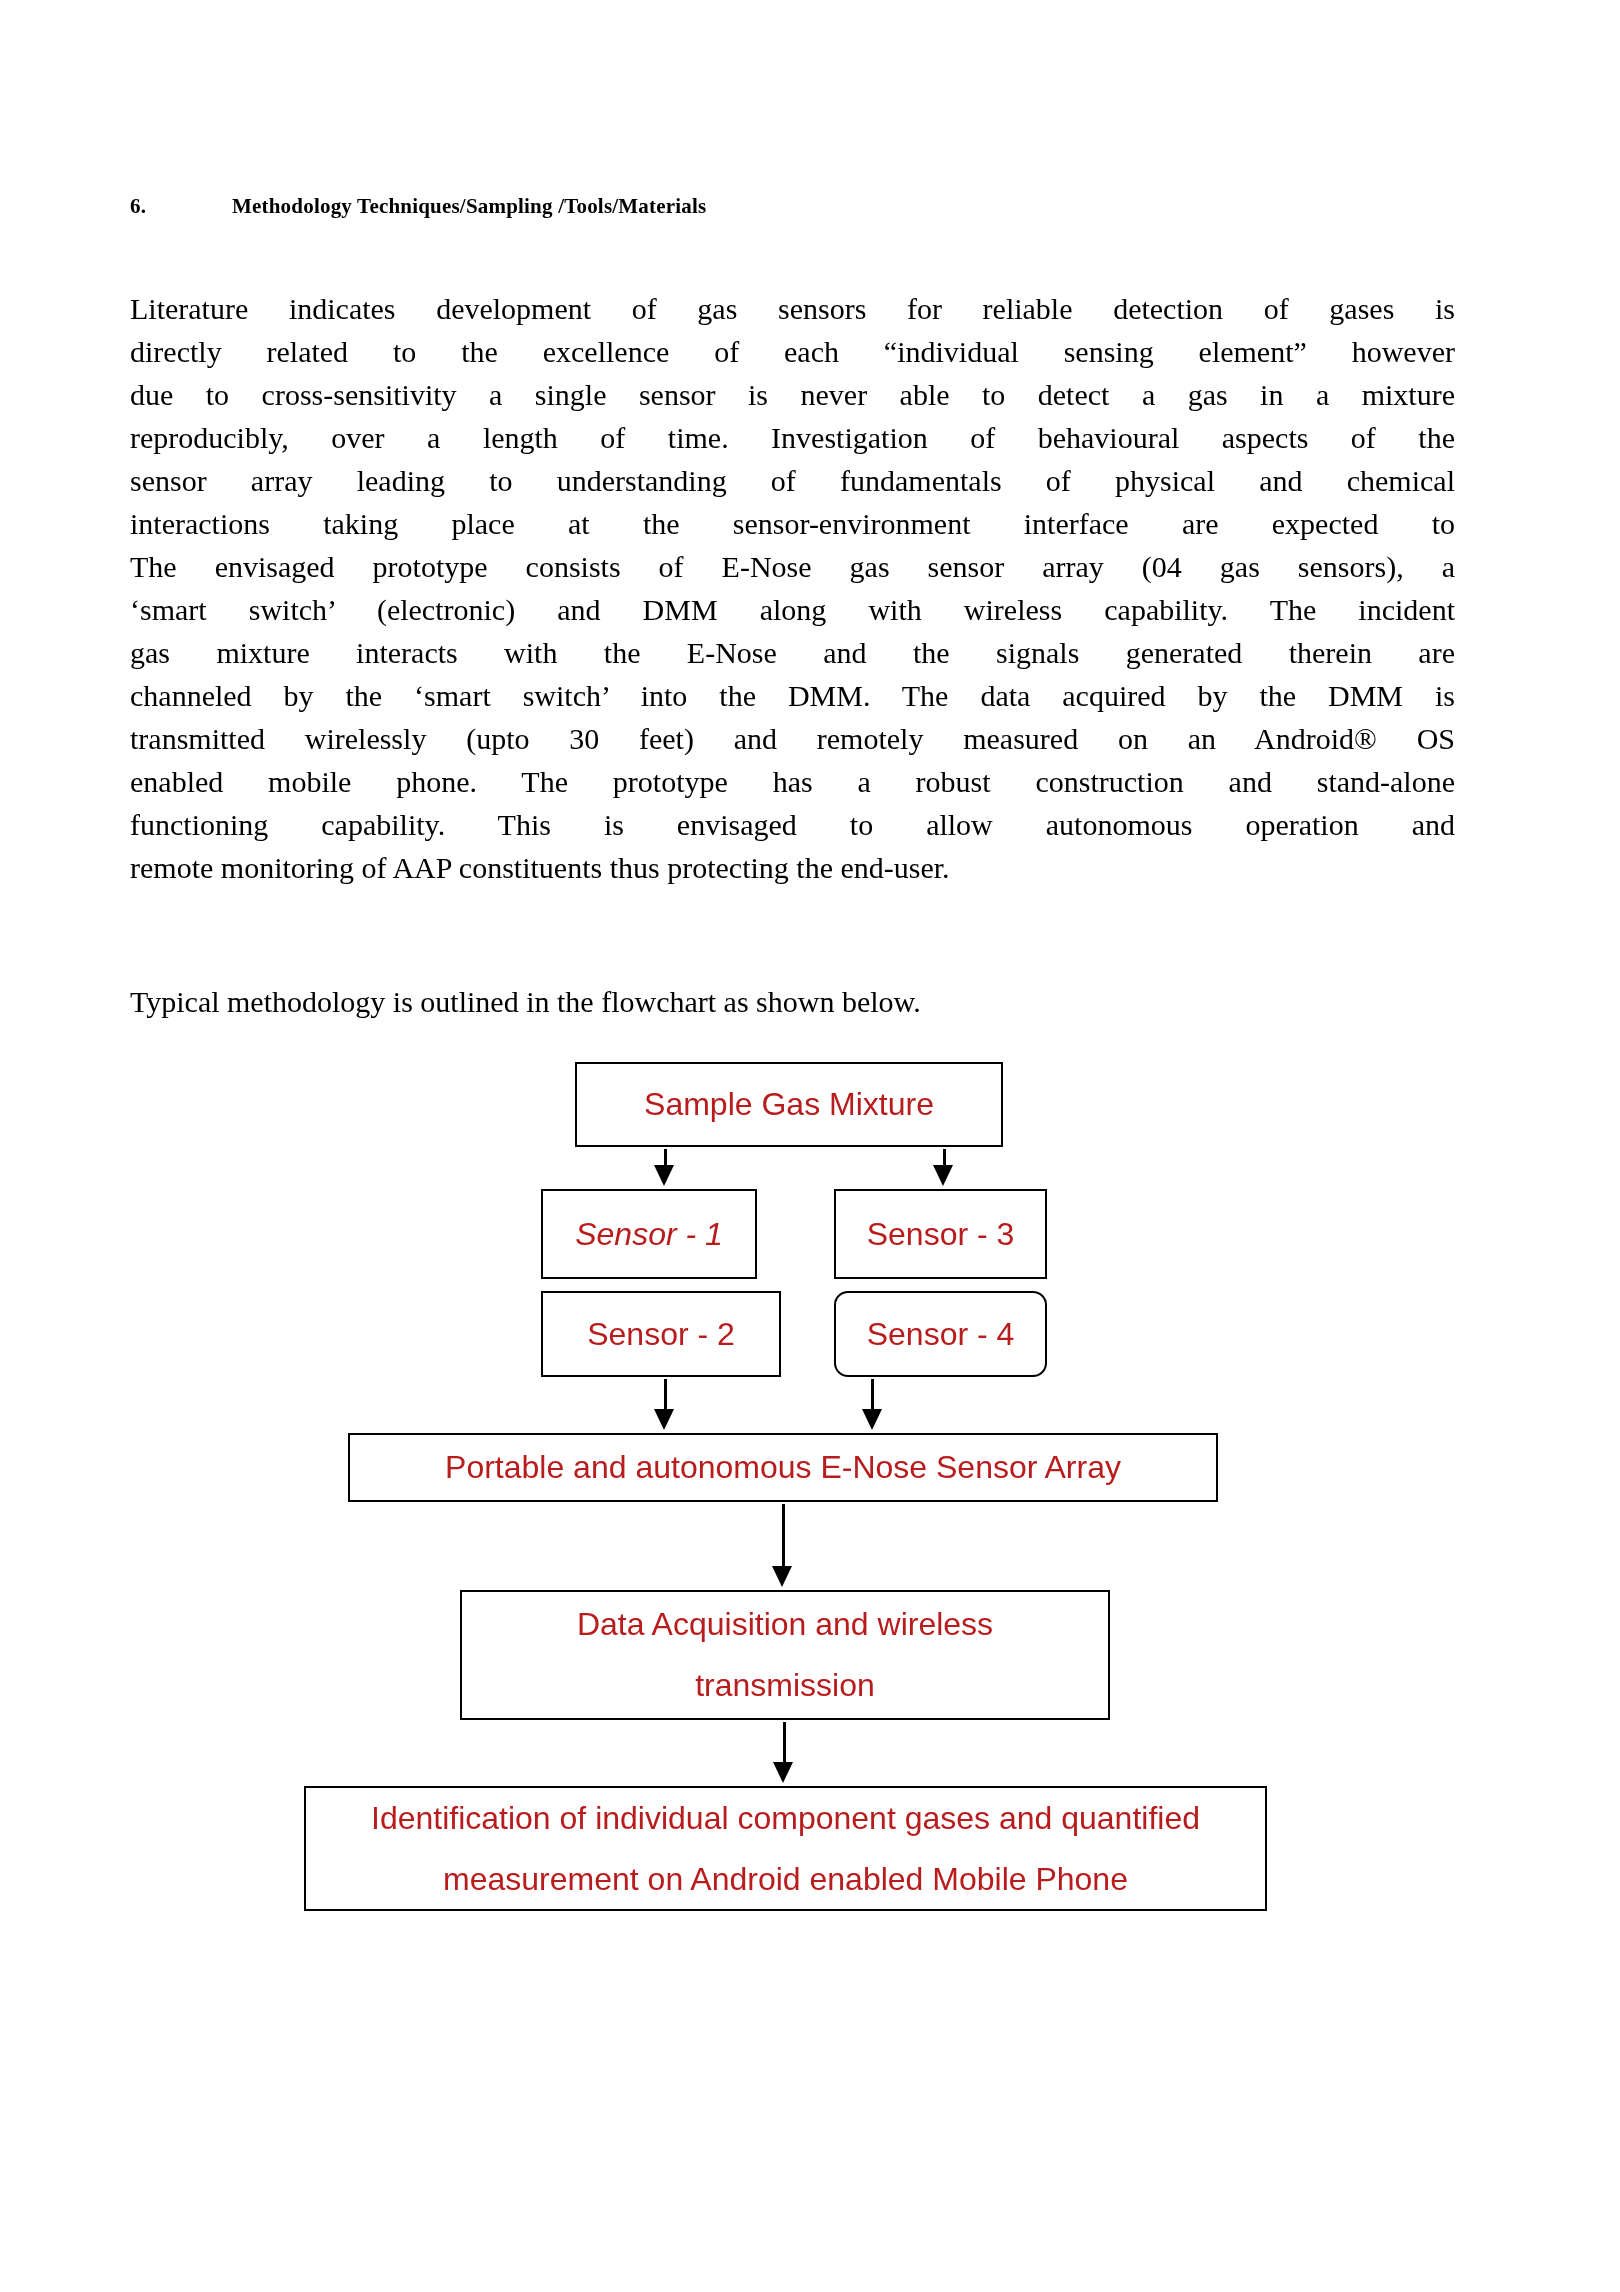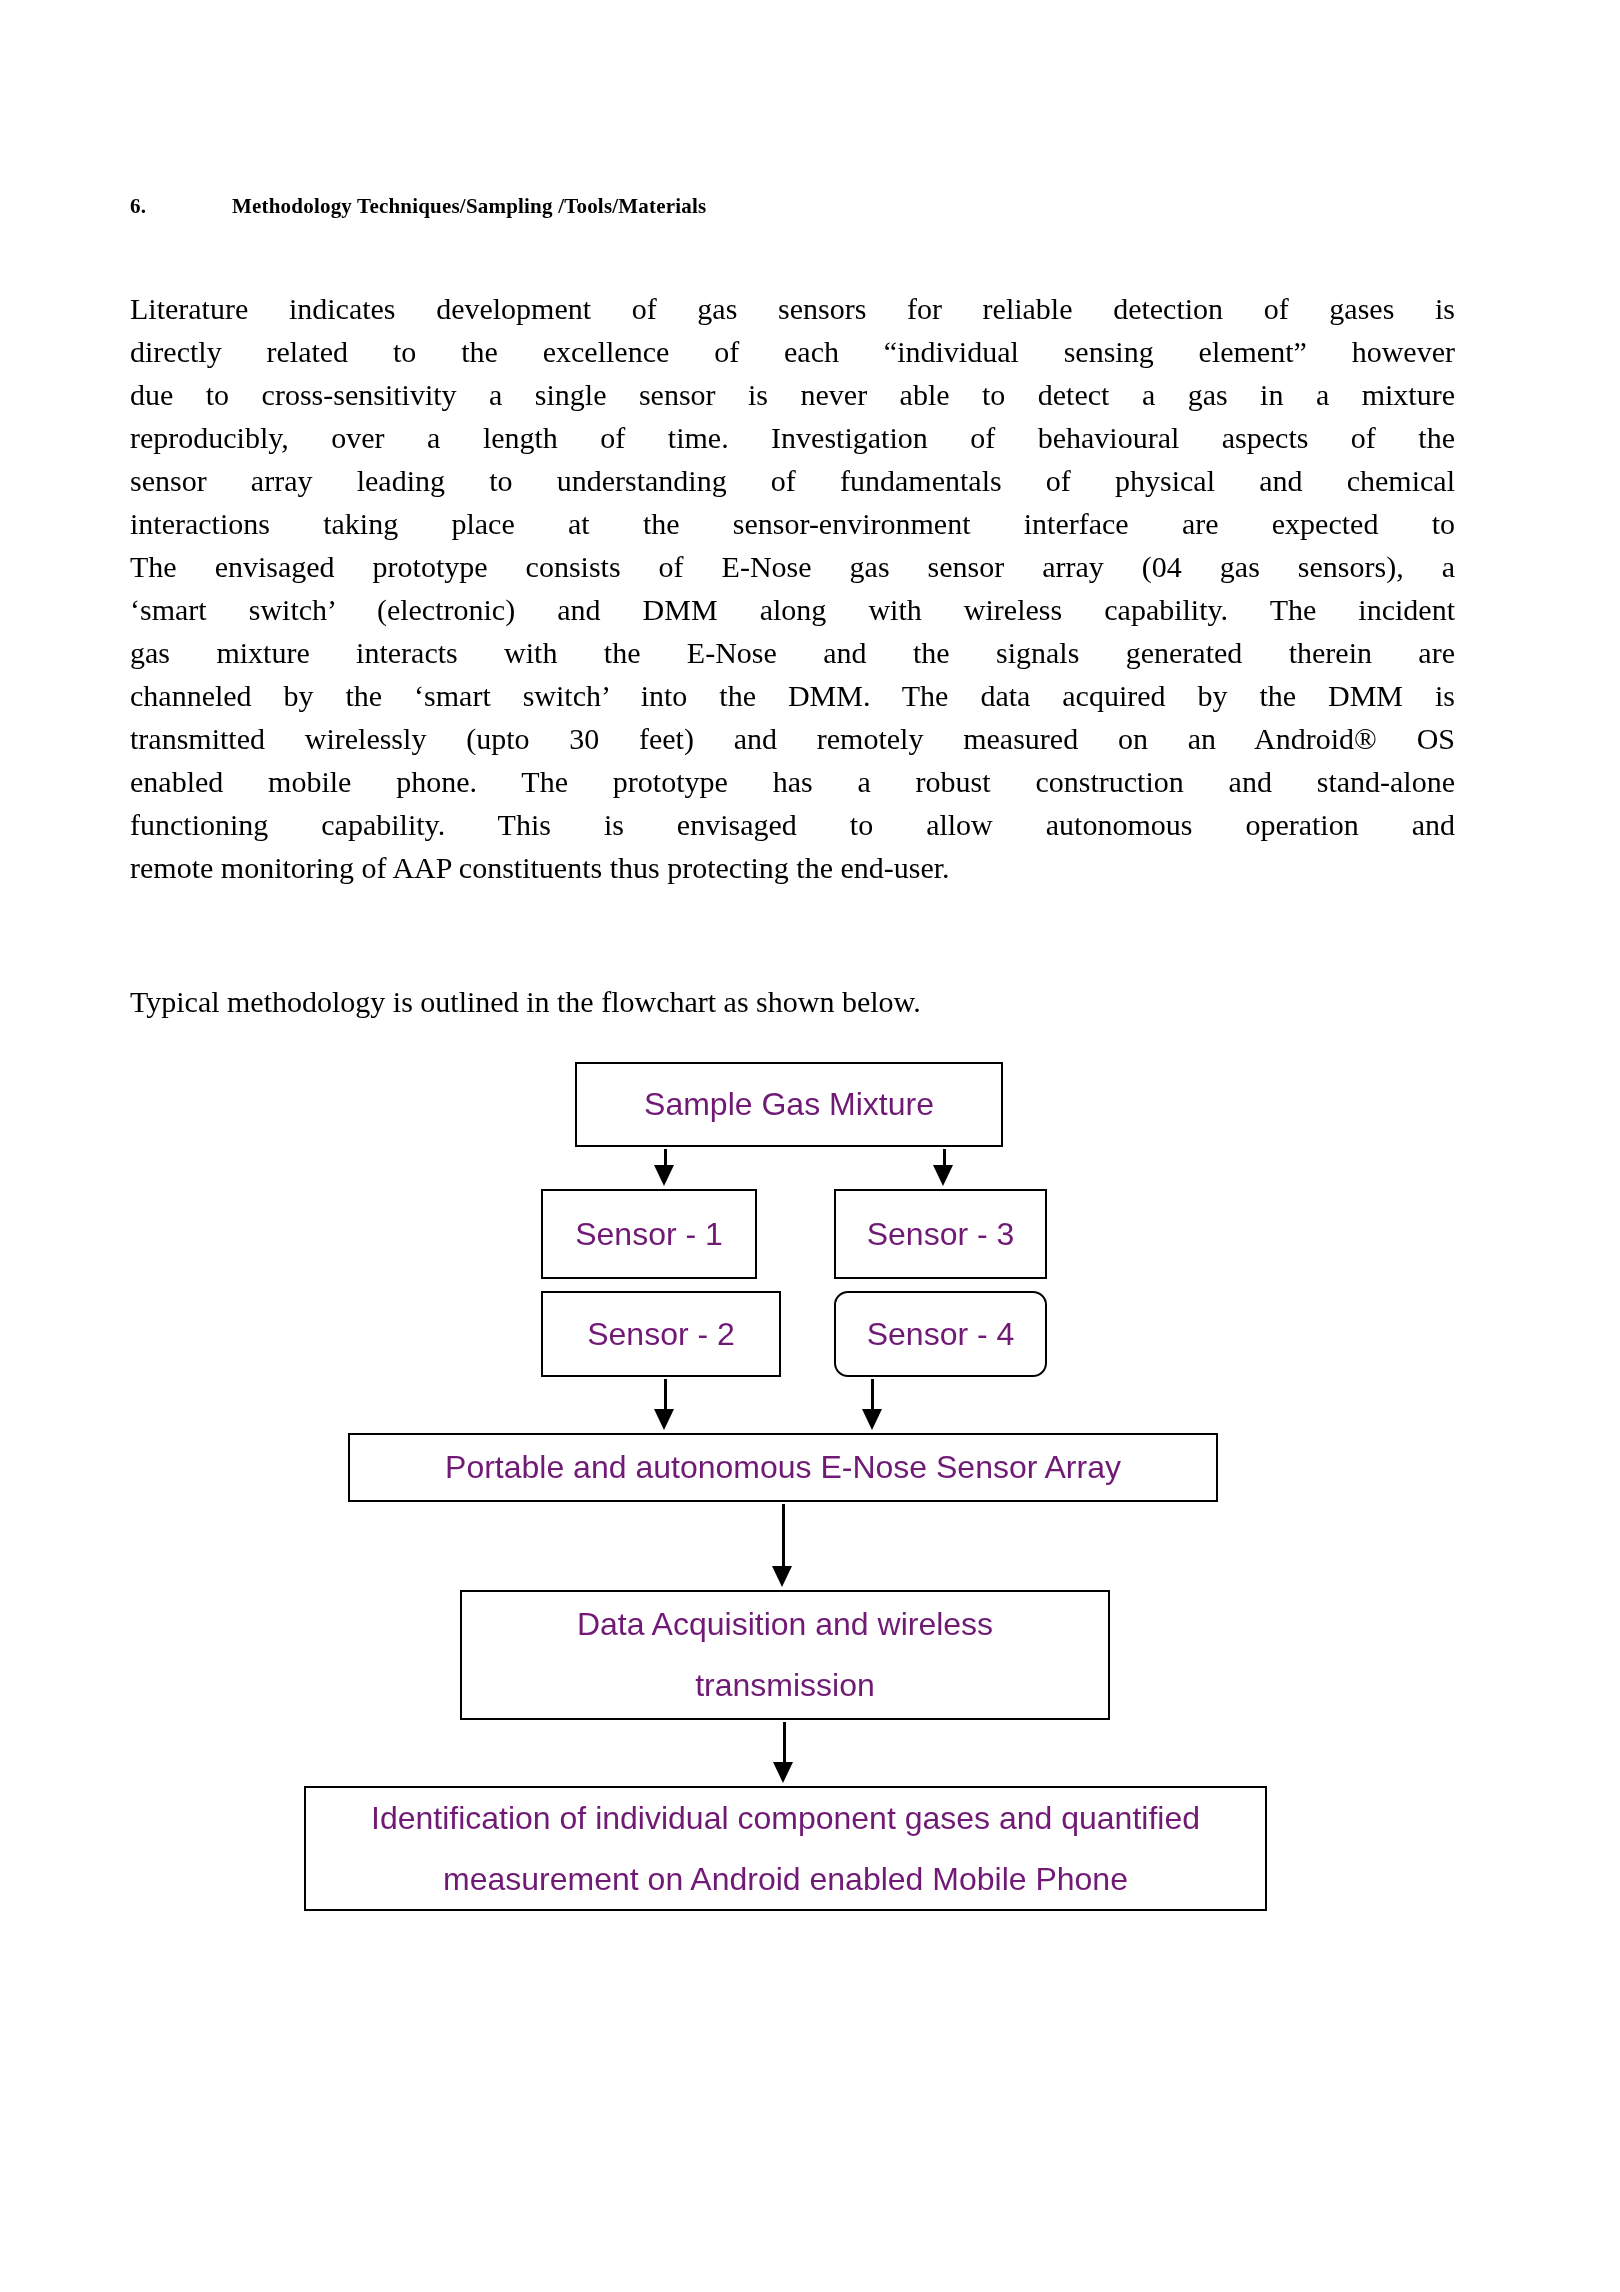--- a/index.html
+++ b/index.html
@@ -52,26 +52,26 @@
     position:absolute;
     box-sizing:border-box;
     border:2.9px solid #000000;
     background:#ffffff;
     display:flex;
     flex-direction:column;
     align-items:center;
     justify-content:center;
     font-family:"Liberation Sans", sans-serif;
     font-size:32px;
-    color:#701a75;
+    color:#b91c1c;
     text-align:center;
     line-height:61px;
   }
   #box-sample  {left:575px; top:1062px; width:428px; height:85px;}
-  #box-s1      {left:541px; top:1189px; width:216px; height:90px;}
+  #box-s1      {left:541px; top:1189px; width:216px; height:90px;font-style:italic;}
   #box-s3      {left:834px; top:1189px; width:213px; height:90px;}
   #box-s2      {left:541px; top:1291px; width:240px; height:86px;}
   #box-s4      {left:834px; top:1291px; width:213px; height:86px;border-radius:14px;}
   #box-portable{left:348px; top:1433px; width:870px; height:69px;}
   #box-dataacq {left:460px; top:1590px; width:650px; height:130px;}
   #box-ident   {left:304px; top:1786px; width:963px; height:125px;}
   .fc-line{
     position:absolute;
     width:2.9px;
     background:#000000;

